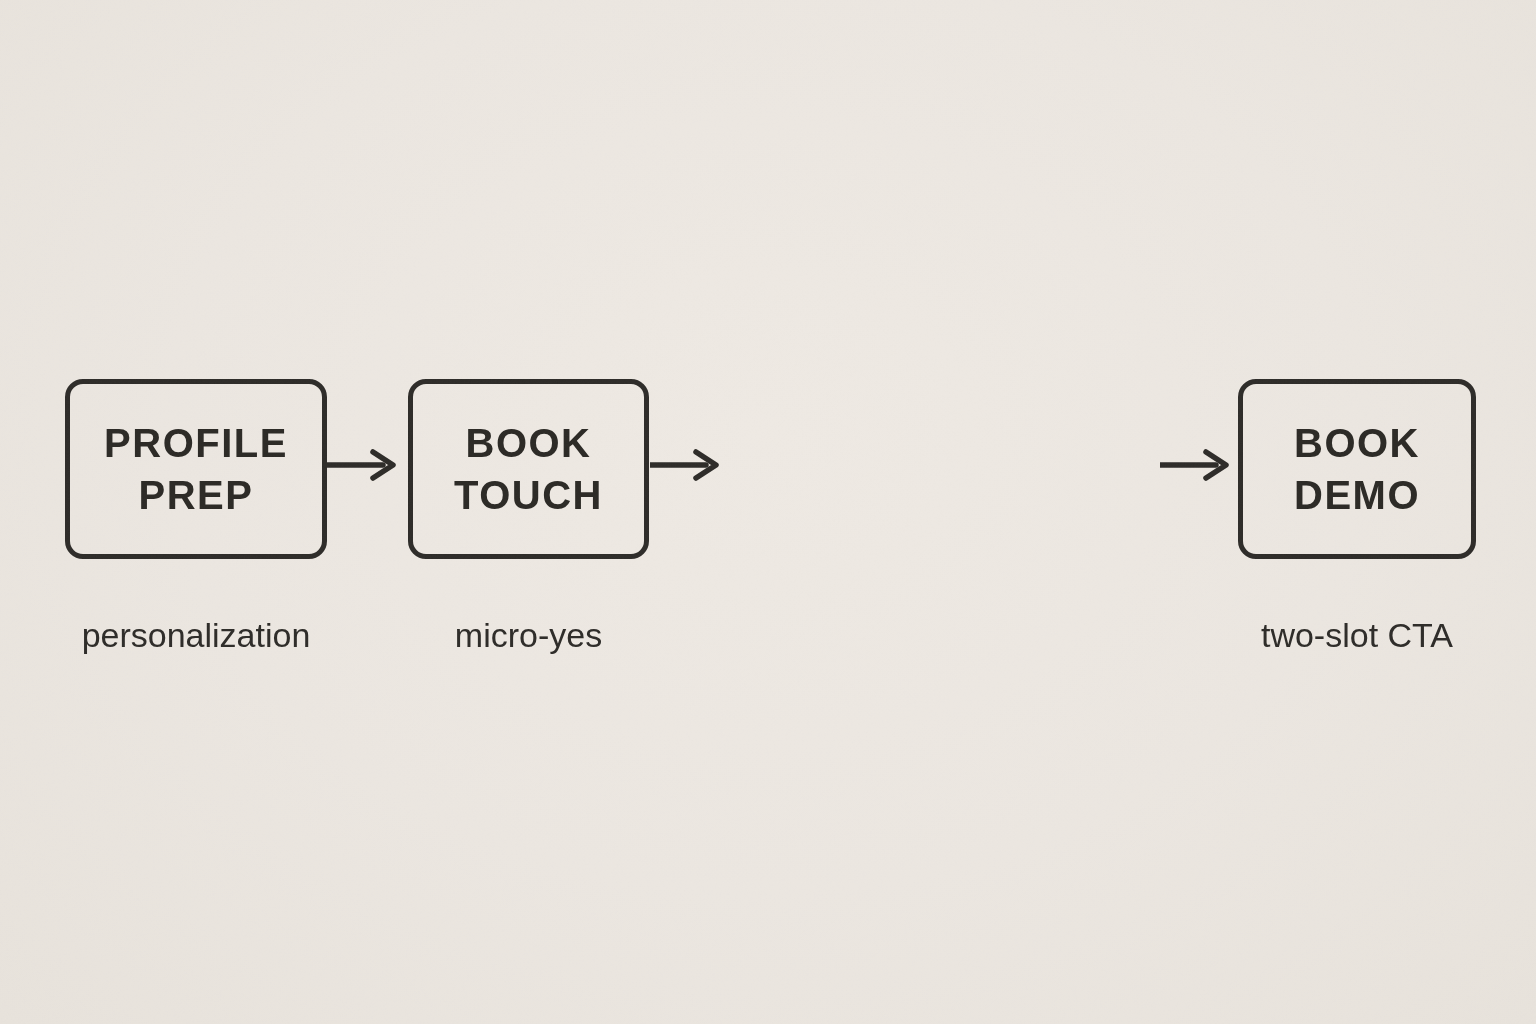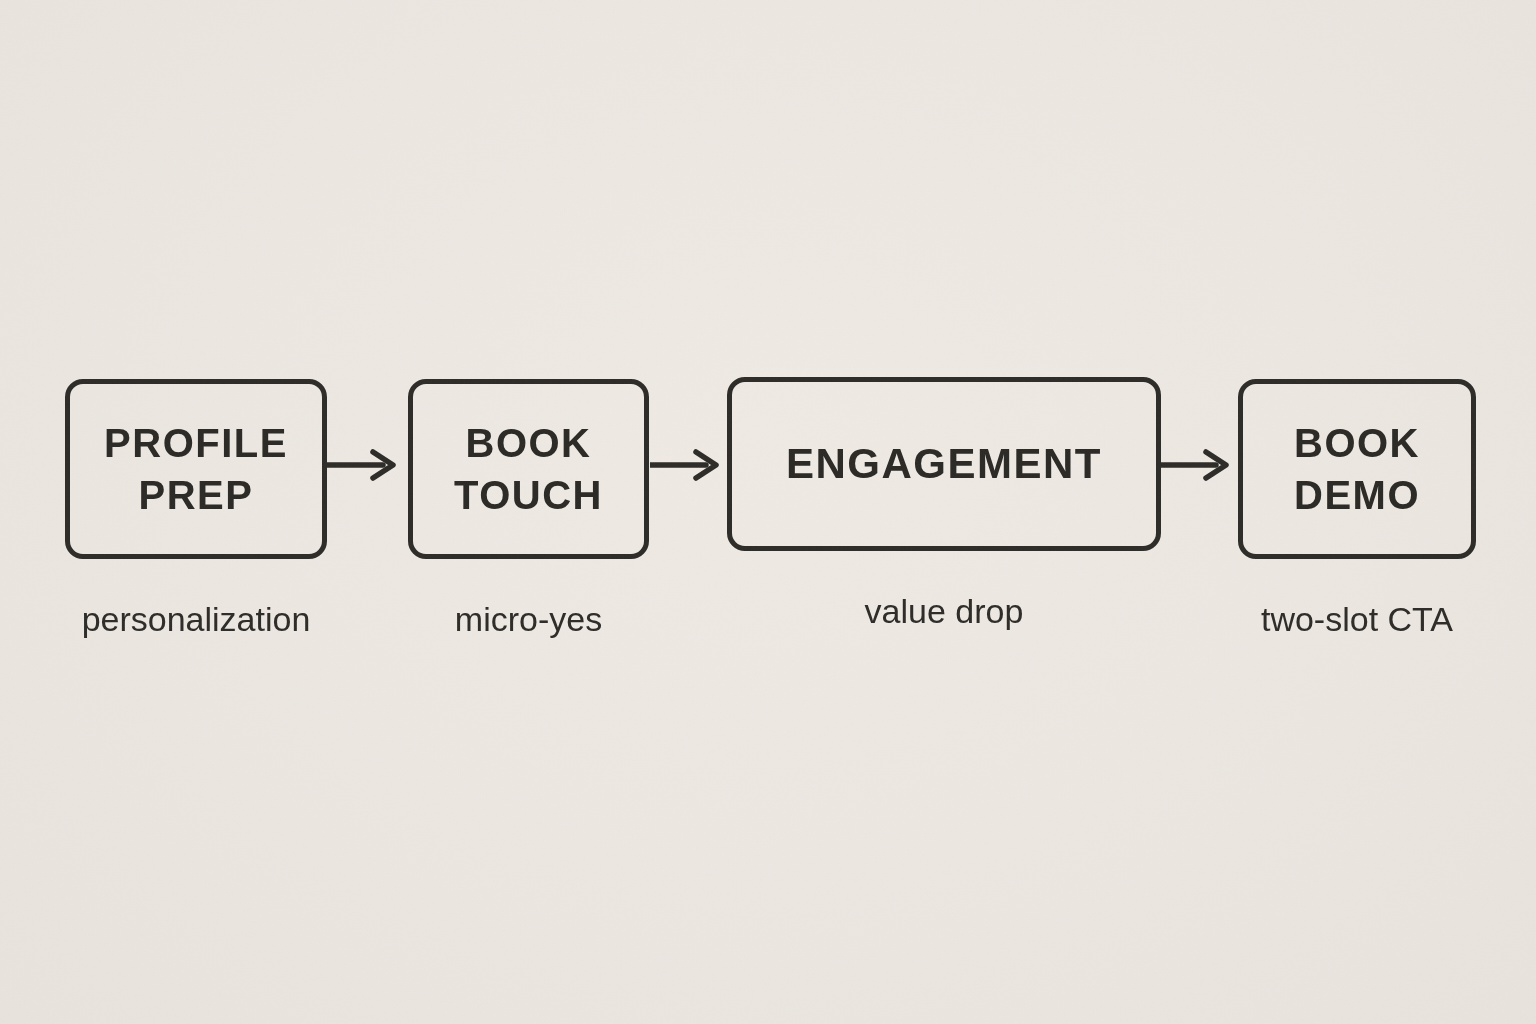--- a/index.html
+++ b/index.html
@@ -39,21 +39,21 @@
     padding: 0 18px;
   }
   .box-title {
     font-weight: bold;
     font-size: 40px;
     line-height: 1.3;
     letter-spacing: 1.5px;
     color: #2b2925;
   }
   .sub {
-    margin-top: 42px;
+    margin-top: 58px;
     font-size: 34px;
     line-height: 1.1;
     color: #2d2b28;
     white-space: nowrap;
     text-align: center;
   }
   .arrow {
     position: absolute;
     top: 447px;
     width: 70px;
@@ -95,26 +95,20 @@
       <div class="box-title">BOOK TOUCH</div>
     </div>
     <div class="sub">micro-yes</div>
   </div>
 
   <svg class="arrow" style="left:650px;" viewBox="0 0 70 36" aria-hidden="true">
     <path d="M 0 18 H 56"></path>
     <path d="M 46 5 L 66 18 L 46 31"></path>
   </svg>
 
-  <div class="node" style="left:727px; width:434px; top:377px;">
-    <div class="box" style="height:174px;">
-      <div class="box-title" style="font-size:42px;">ENGAGEMENT</div>
-    </div>
-    <div class="sub">value drop</div>
-  </div>
 
   <svg class="arrow" style="left:1160px;" viewBox="0 0 70 36" aria-hidden="true">
     <path d="M 0 18 H 56"></path>
     <path d="M 46 5 L 66 18 L 46 31"></path>
   </svg>
 
   <div class="node" style="left:1238px; width:238px;">
     <div class="box">
       <div class="box-title">BOOK DEMO</div>
     </div>

